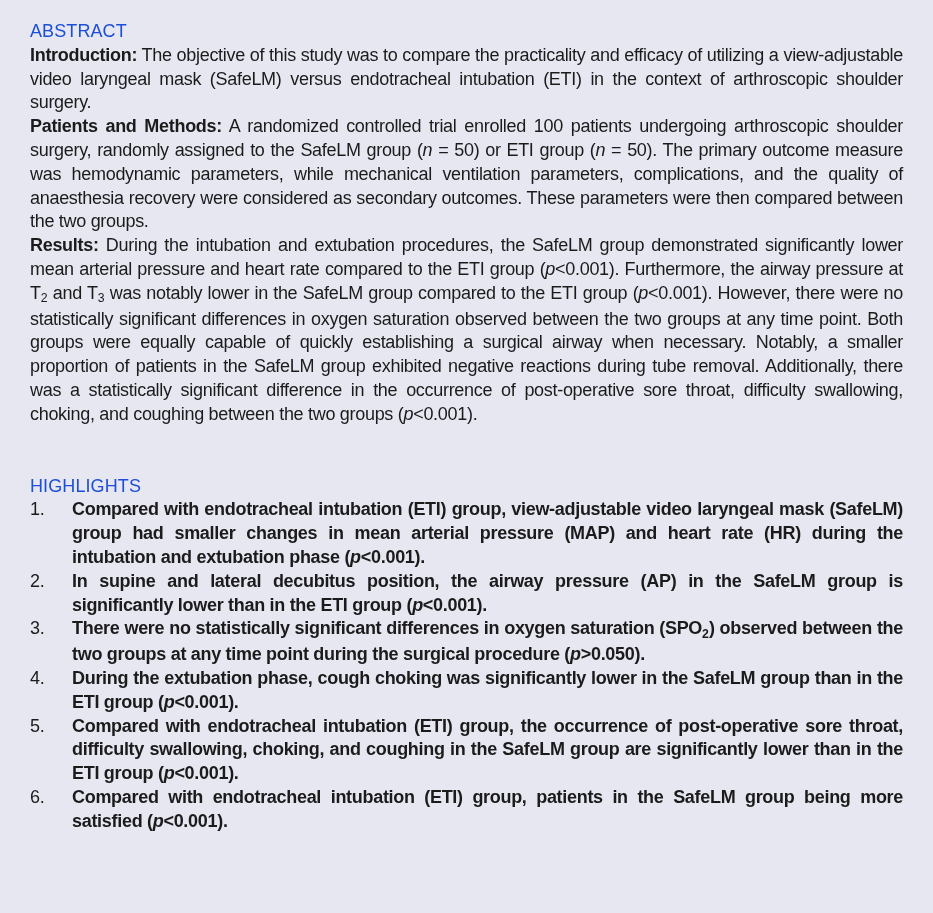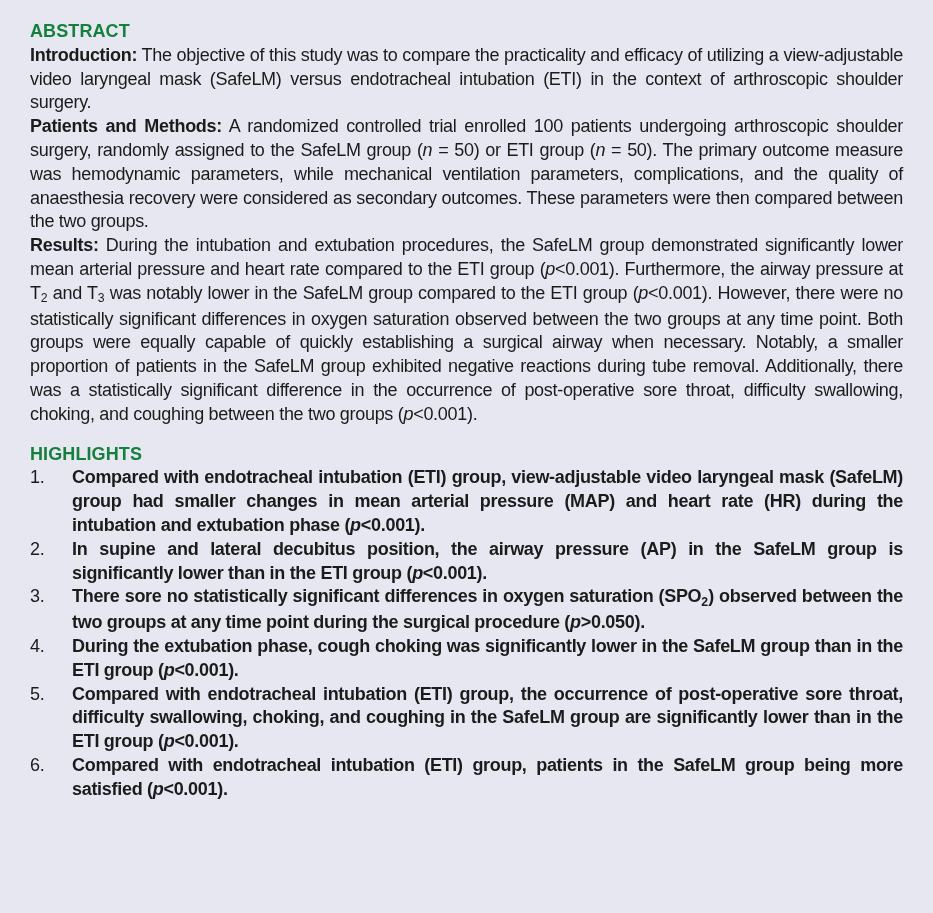--- a/index.html
+++ b/index.html
@@ -13,29 +13,29 @@
     width: 933px; height: 913px;
     background: #e7e7f2;
     padding: 20px 30px 16px 30px;
     overflow: hidden;
     color: #1b1b1b;
     font-size: 18px;
     line-height: 23.8px;
     letter-spacing: -0.3px;
   }
   .section-heading {
-    color: #15803d;
-    font-weight: bold;
+    color: #1d4ed8;
+    font-weight: normal;
     letter-spacing: 0.1px;
   }
   .para {
     text-align: justify;
     text-justify: inter-word;
   }
-  .highlights-block { margin-top: 16px; }
+  .highlights-block { margin-top: 48px; }
   .hl-item { display: flex; align-items: flex-start; }
   .hl-num {
     flex: 0 0 42px;
     text-align: left;
   }
   .hl-text {
     flex: 1 1 auto;
     text-align: justify;
     text-justify: inter-word;
     font-weight: bold;
@@ -68,21 +68,21 @@
     <div class="hl-item">
       <div class="hl-num">1.</div>
       <div class="hl-text"><span>Compared with endotracheal intubation (ETI) group, view-adjustable video laryngeal mask (SafeLM) group had smaller changes in mean arterial pressure (MAP) and heart rate (HR) during the intubation and extubation phase (</span><span class="seg-i">p</span><span>&lt;0.001).</span></div>
     </div>
     <div class="hl-item">
       <div class="hl-num">2.</div>
       <div class="hl-text"><span>In supine and lateral decubitus position, the airway pressure (AP) in the SafeLM group is significantly lower than in the ETI group (</span><span class="seg-i">p</span><span>&lt;0.001).</span></div>
     </div>
     <div class="hl-item">
       <div class="hl-num">3.</div>
-      <div class="hl-text"><span>There sore no statistically significant differences in oxygen saturation (SPO</span><span class="seg-sub">2</span><span>) observed between the two groups at any time point during the surgical procedure (</span><span class="seg-i">p</span><span>&gt;0.050).</span></div>
+      <div class="hl-text"><span>There were no statistically significant differences in oxygen saturation (SPO</span><span class="seg-sub">2</span><span>) observed between the two groups at any time point during the surgical procedure (</span><span class="seg-i">p</span><span>&gt;0.050).</span></div>
     </div>
     <div class="hl-item">
       <div class="hl-num">4.</div>
       <div class="hl-text"><span>During the extubation phase, cough choking was significantly lower in the SafeLM group than in the ETI group (</span><span class="seg-i">p</span><span>&lt;0.001).</span></div>
     </div>
     <div class="hl-item">
       <div class="hl-num">5.</div>
       <div class="hl-text"><span>Compared with endotracheal intubation (ETI) group, the occurrence of post-operative sore throat, difficulty swallowing, choking, and coughing in the SafeLM group are significantly lower than in the ETI group (</span><span class="seg-i">p</span><span>&lt;0.001).</span></div>
     </div>
     <div class="hl-item">

